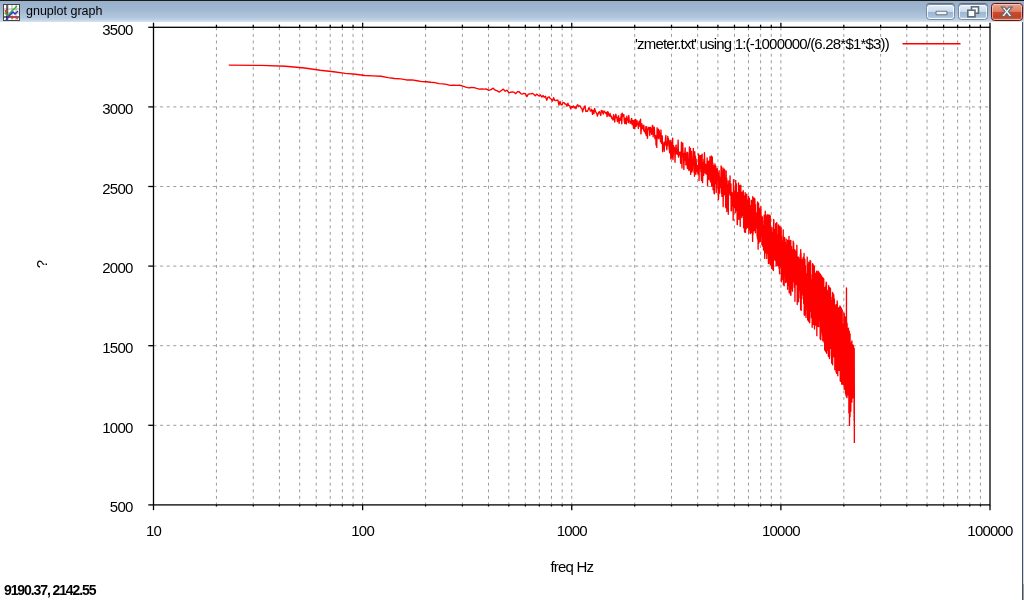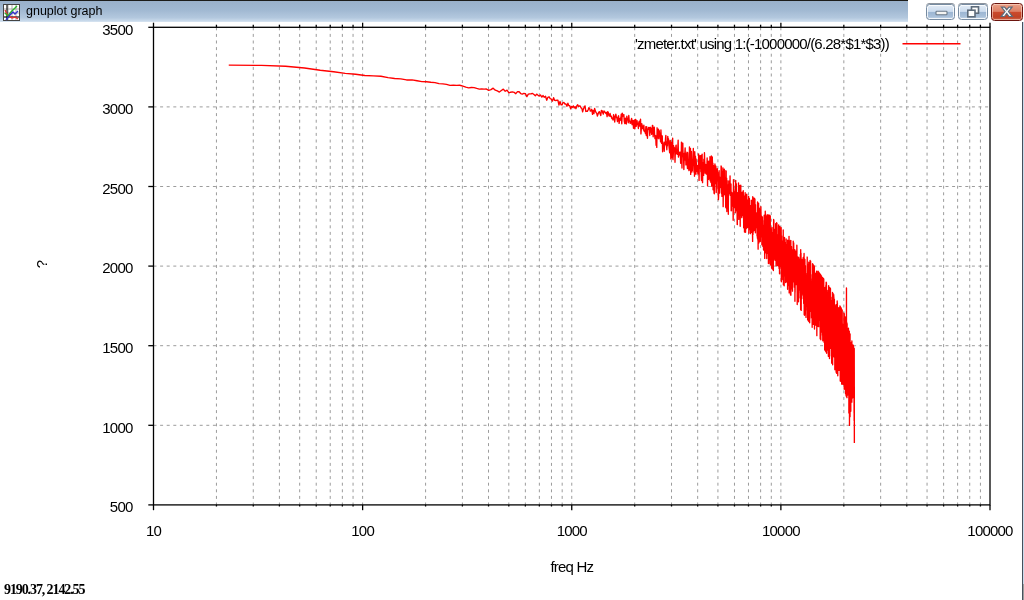--- a/index.html
+++ b/index.html
@@ -1,35 +1,35 @@
 <!DOCTYPE html>
 <html><head><meta charset="utf-8"><style>
 *{margin:0;padding:0;box-sizing:border-box}
 html,body{width:1024px;height:600px;background:#fff;overflow:hidden;
   font-family:"Liberation Sans",sans-serif}
-#titlebar{position:absolute;left:0;top:0;width:908px;height:22px;
+#titlebar{position:absolute;left:0;top:0;width:1024px;height:22px;
   background:linear-gradient(180deg,#99b0ca 0%,#9fb7d1 40%,#b3c8de 80%,#cddded 97%,#e8eff7 100%);
   border-top:1.3px solid #1b1b19}
 #ticon{position:absolute;left:3px;top:2.5px}
 #ttext{position:absolute;left:26px;top:3px;font-size:12.5px;color:#000}
 .wbtn{position:absolute;top:3px;height:15.5px;width:29.5px;border-radius:3.5px;
   border:1px solid #768ba1;
   background:linear-gradient(180deg,#e3ecf6 0%,#ccdcee 46%,#9cb6d3 52%,#a9c0d9 82%,#c6d8ea 100%);
   box-shadow:inset 0 0 0 1px rgba(255,255,255,.8), 0 -1px 0 rgba(47,61,77,.55)}
 #btnmin{left:925.5px}
 #btnres{left:958px}
 #btnclose{left:991px;top:1.5px;height:18px;width:31.5px;border:1.4px solid #6c150e;
   background:linear-gradient(180deg,#eca288 0%,#dd8066 46%,#cb4a2d 52%,#bf4226 82%,#d2664a 100%);
   box-shadow:inset 0 0 0 1px rgba(255,225,215,.55)}
 .glyph{position:absolute;left:0;top:0;width:100%;height:100%;display:flex;
   align-items:center;justify-content:center}
 #rb1{position:absolute;left:1021.6px;top:22px;width:1.1px;height:578px;background:#46505c}
 #rb2{position:absolute;left:1022.7px;top:22px;width:1.3px;height:562px;background:#ccdaeb}
 #rb3{position:absolute;left:1022.7px;top:584px;width:1.3px;height:16px;background:#9d9d9d}
-#status{position:absolute;left:4px;top:582px;font-family:Liberation Serif, serif;
+#status{position:absolute;left:4px;top:582px;font-family:Liberation Sans, sans-serif;
   font-weight:bold;font-size:14px;letter-spacing:-1.1px;color:#000}
 </style></head>
 <body>
 <svg width="1024" height="600" style="position:absolute;left:0;top:0">
 <g stroke="#9c9c9c" stroke-width="1" stroke-dasharray="3,3.6">
 <line x1="216.45" y1="27.3" x2="216.45" y2="504.9"></line>
 <line x1="253.28" y1="27.3" x2="253.28" y2="504.9"></line>
 <line x1="279.41" y1="27.3" x2="279.41" y2="504.9"></line>
 <line x1="299.67" y1="27.3" x2="299.67" y2="504.9"></line>
 <line x1="316.23" y1="27.3" x2="316.23" y2="504.9"></line>

